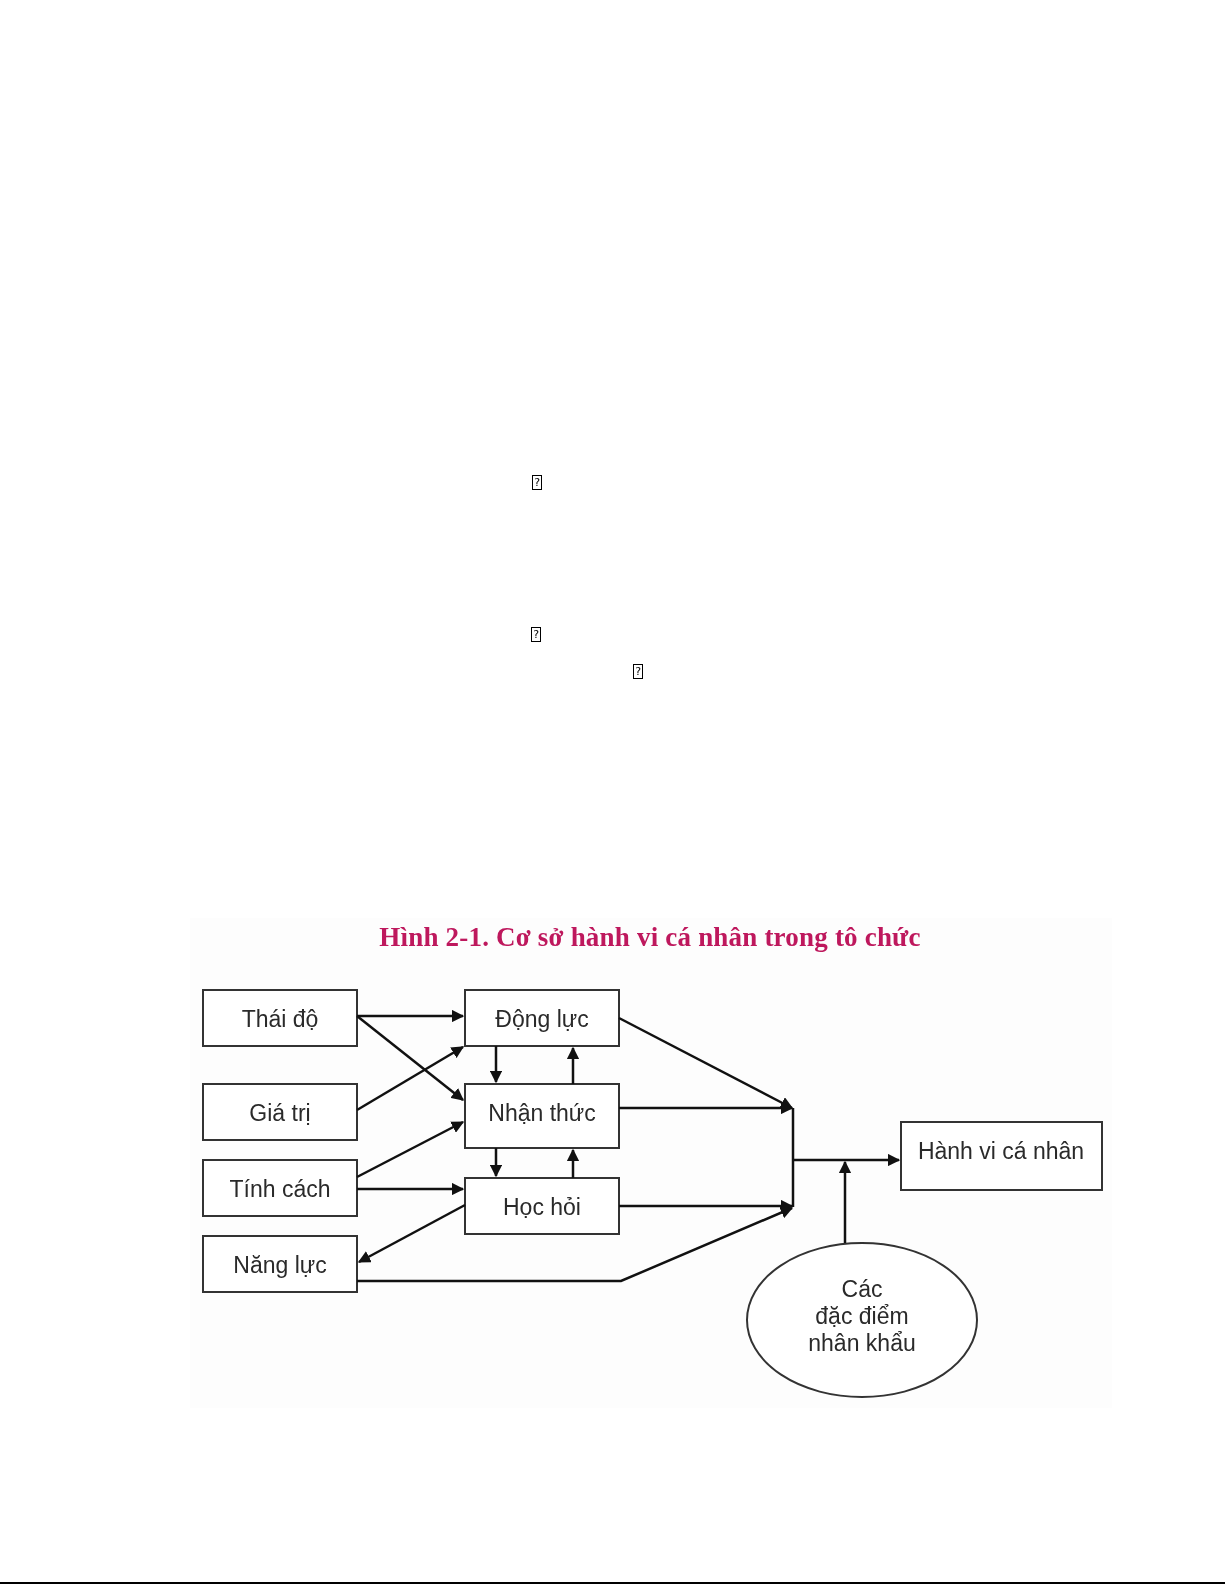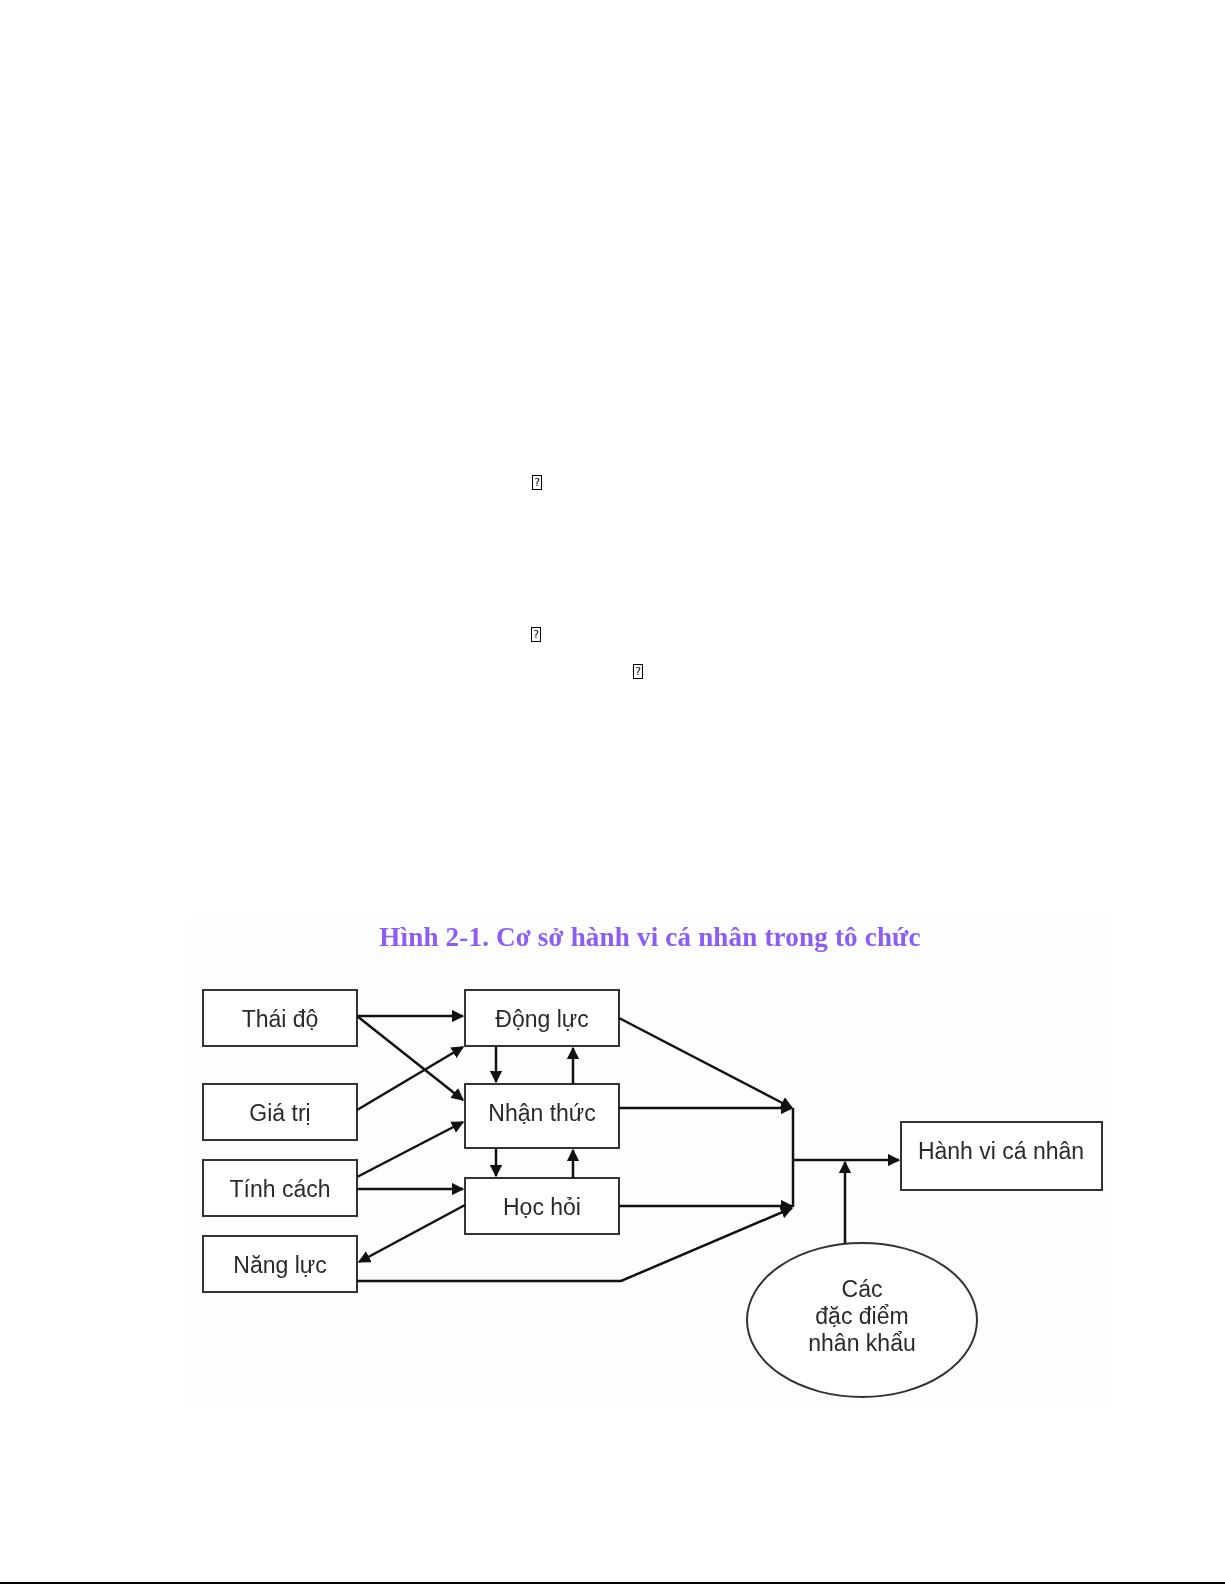--- a/index.html
+++ b/index.html
@@ -6,21 +6,21 @@
   body { width: 1225px; height: 1585px; position: relative; overflow: hidden;
          font-family: "Liberation Sans", sans-serif; }
   .glyph-box {
     position: absolute; width: 10px; height: 15px; border: 1px solid #000;
     box-sizing: border-box; font-family: "DejaVu Sans Mono", monospace;
     font-size: 11px; line-height: 13px; text-align: center; color: #000; background:#fff;
   }
   .figure-bg { position: absolute; left: 190px; top: 918px; width: 922px; height: 490px; background: #fdfdfd; }
   .figure-title {
     position: absolute; left: 340px; top: 922px; width: 620px; text-align: center;
-    font-family: "Liberation Serif", serif; font-weight: bold; font-size: 27px; color: #8b5cf6;
+    font-family: "Liberation Serif", serif; font-weight: bold; font-size: 27px; color: #be185d;
     letter-spacing: 0.2px;
   }
   svg.diagram { position: absolute; left: 0; top: 0; }
   .node-text { font-family: "Liberation Sans", sans-serif; font-size: 23px; fill: #2a2a2a; }
   .bottom-rule { position: absolute; left: 0; top: 1582px; width: 1225px; height: 2px; background: #000; }
 </style>
 </head>
 <body>
 
 <div class="glyph-box" style="left:532px; top:475px;">?</div>

